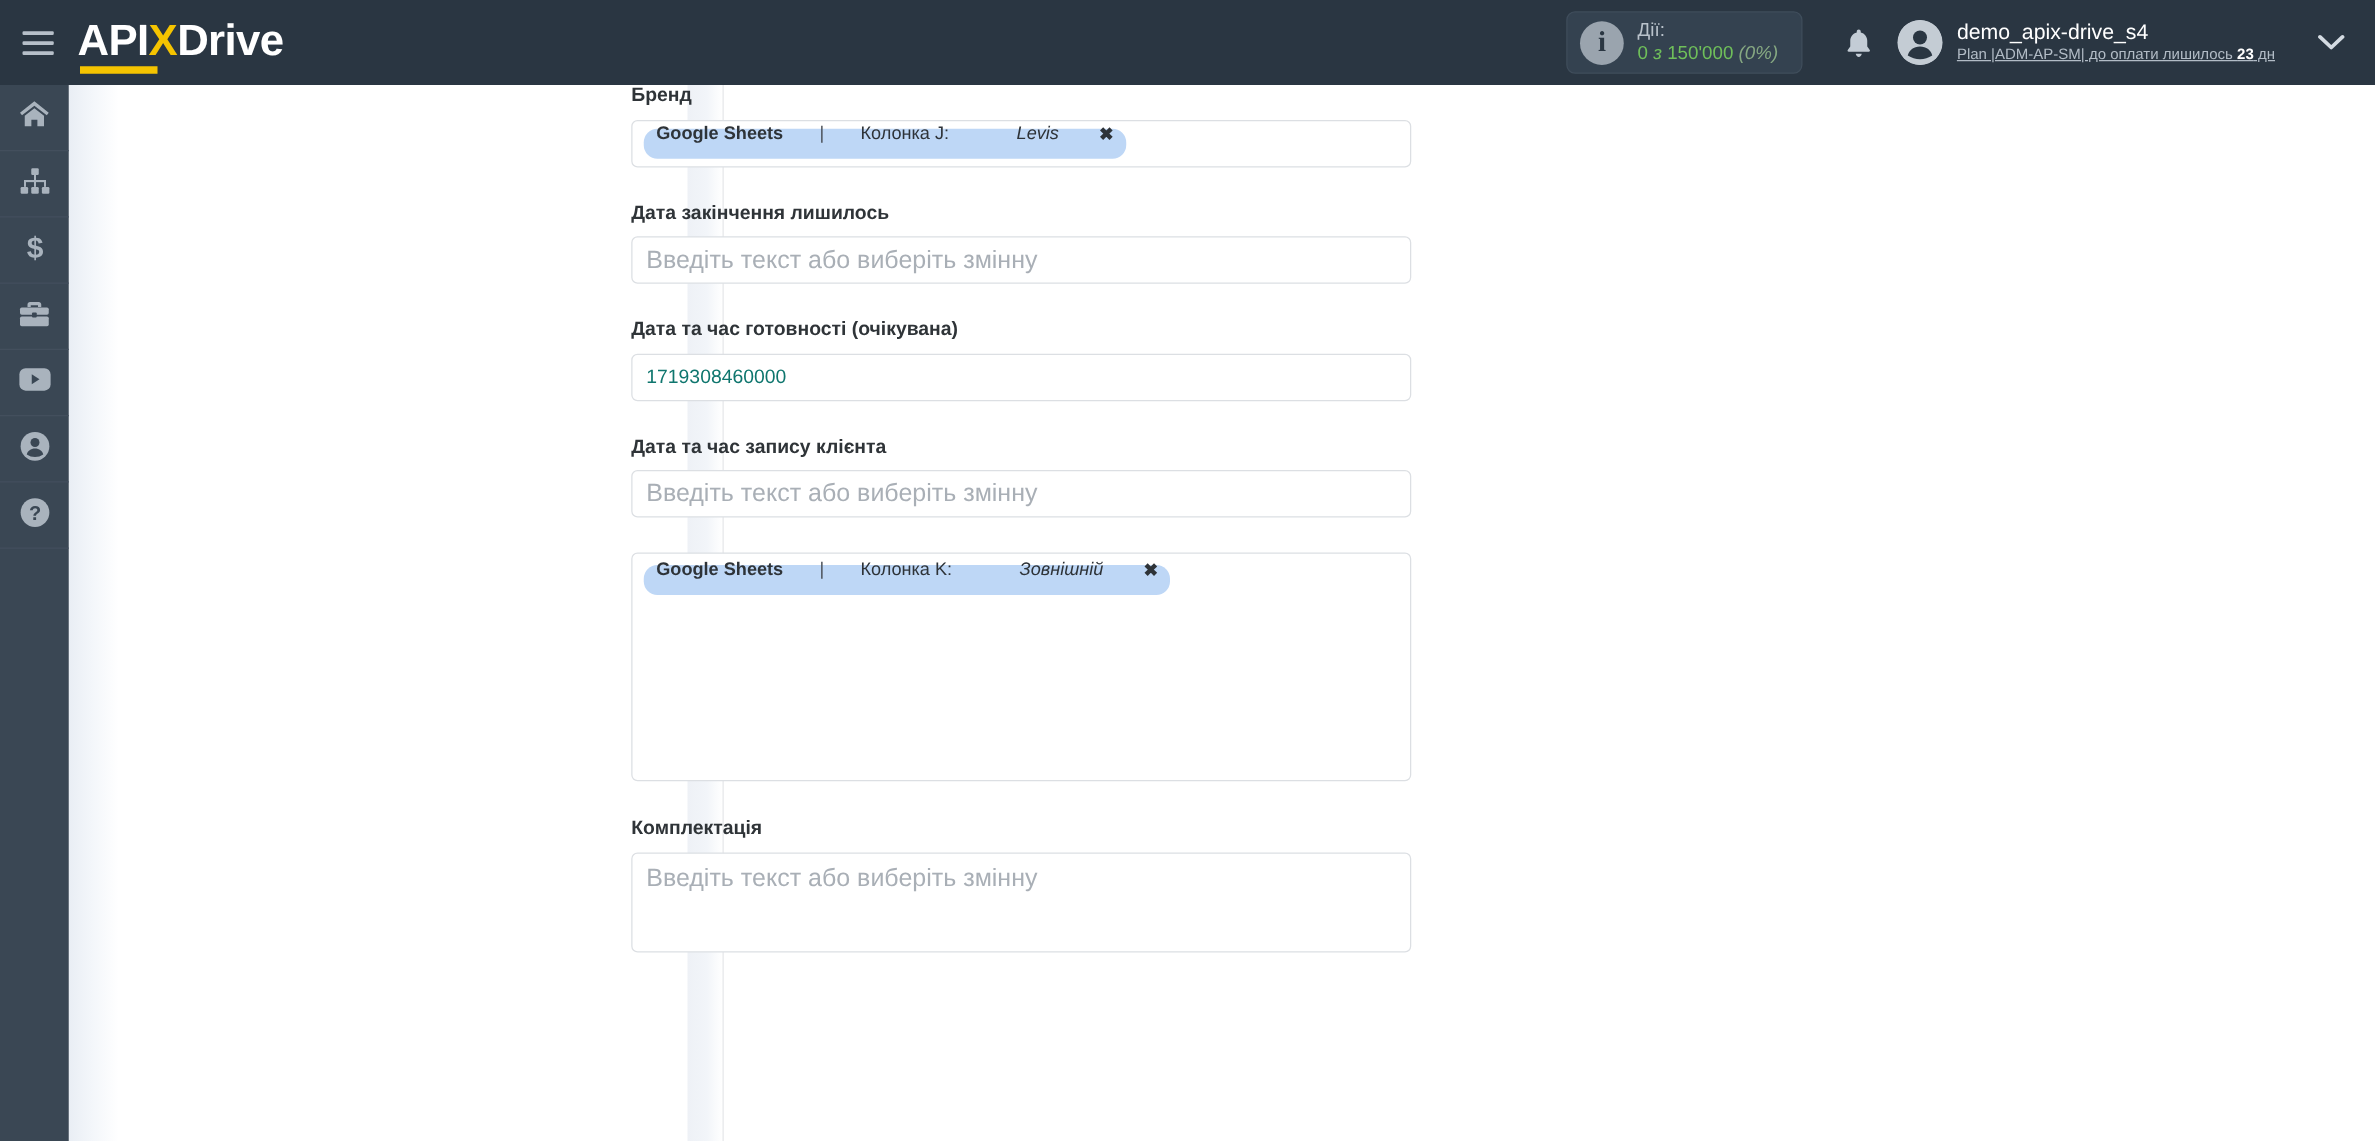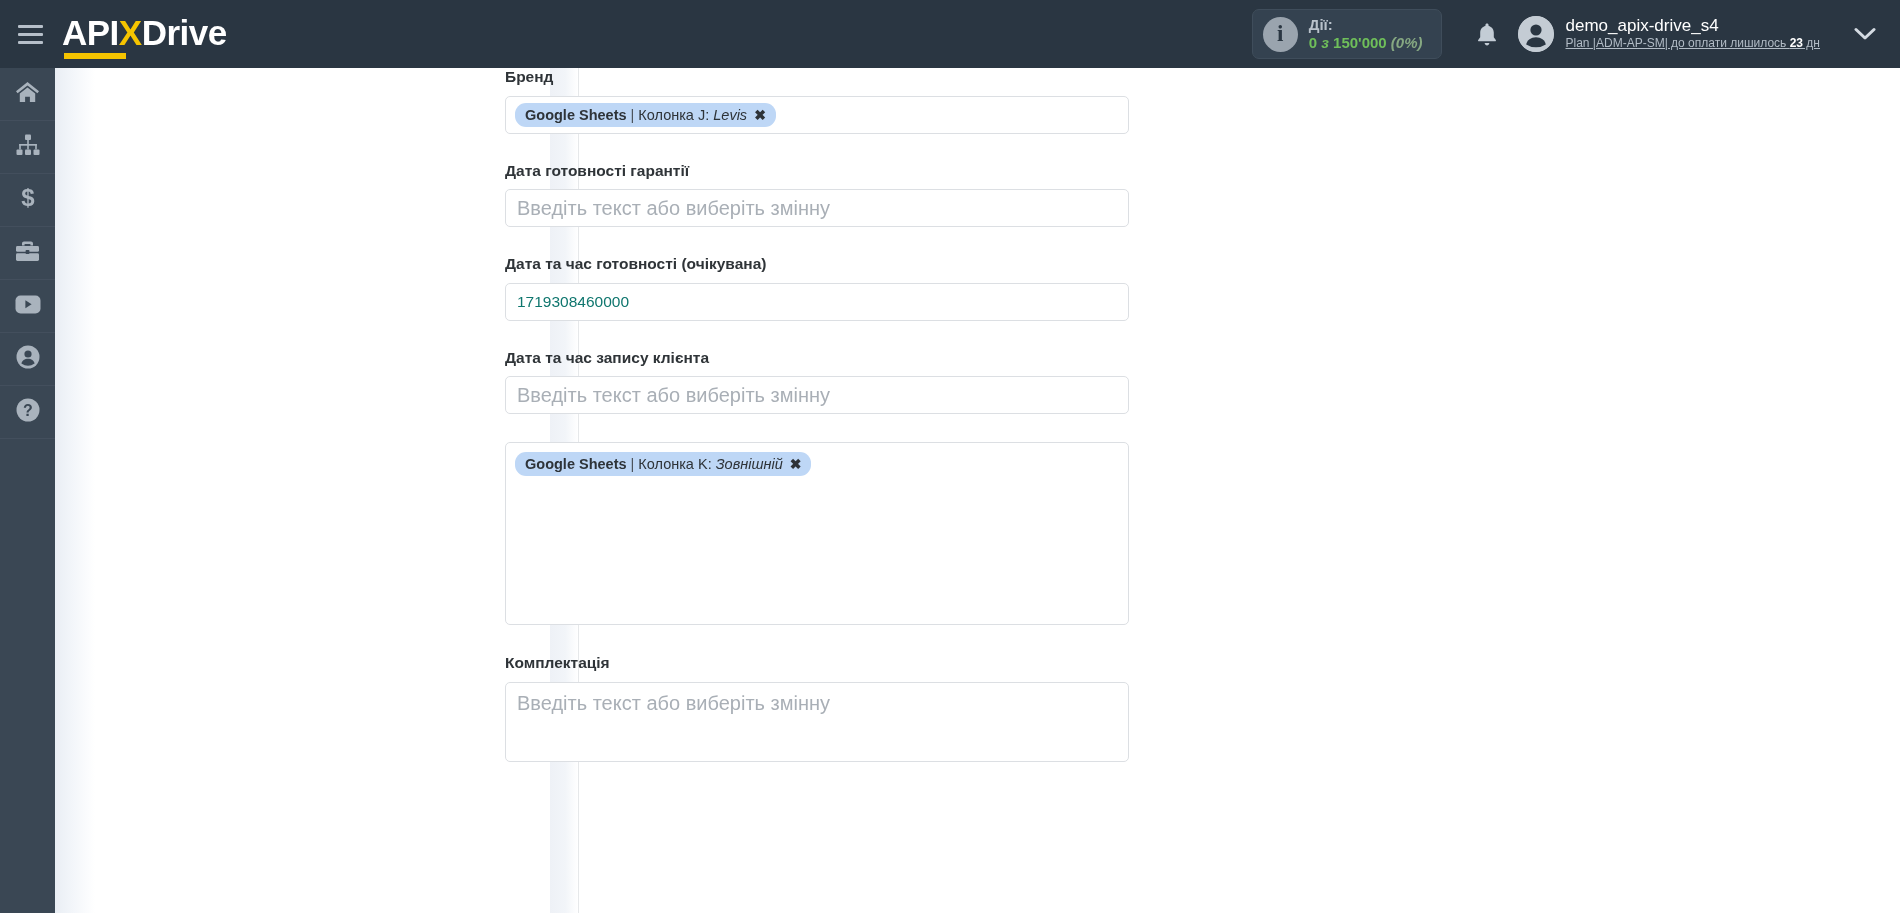--- a/index.html
+++ b/index.html
@@ -51,21 +51,21 @@
     height: 50px; padding: 0 18px 0 10px;
     margin-right: 22px; cursor: pointer;
   }
   .info-circle {
     width: 35px; height: 35px; border-radius: 50%;
     background: #9aa4ae; color: #2a3642;
     display: flex; align-items: center; justify-content: center;
     font-size: 23px; font-weight: bold;
     font-family: "Liberation Serif", serif;
   }
-  .actions-texts { display: flex; flex-direction: column; line-height: 1.18; font-weight: bold; }
+  .actions-texts { display: flex; flex-direction: column; line-height: 1.18; }
   .actions-title { color: #b9c2cb; font-size: 15px; }
   .actions-count { font-size: 15px; color: #6fbf5a; }
   .actions-count .it { font-style: italic; }
   .actions-count .pct { color: #86a882; font-style: italic; }
 
   .bell-btn {
     width: 46px; height: 46px; display: flex;
     align-items: center; justify-content: center;
     cursor: pointer; margin-right: 8px;
   }
@@ -149,23 +149,23 @@
   .ctrl.h-tag { height: 38px; align-items: center; padding: 0 9px; }
   .ctrl.h-area { height: 183px; align-items: flex-start; padding: 9px; }
   .ctrl.h-area2 { height: 80px; align-items: flex-start; padding: 9px 11px; }
   .placeholder { color: #a9afb6; font-size: 20px; }
   .value { color: #0f766e; font-size: 15.5px; }
 
   .tag {
     background: #bed7f6; color: #2e3338;
     border-radius: 11px;
     height: 23px;
-    display: inline-flex; align-items: center;
+    display: inline-flex; align-items: flex-end;
     padding: 12px 10px;
-    font-size: 14.5px; white-space: nowrap;
+    font-size: 14.5px; white-space: nowrap; gap: 25px;
   }
   .tag b { font-weight: bold; }
   .tag .sep { margin: 0 4px; color: #4a5058; }
   .tag .it { font-style: italic; }
   .tag .x {
     margin-left: 7px; font-weight: bold; font-size: 14px;
     color: #2e3338; cursor: pointer;
   }
 
   .gap-sm { height: 28px; }
@@ -310,21 +310,21 @@
     <div class="field">
       <div class="field-label">Бренд</div>
       <div class="ctrl h-tag">
         <span class="tag"><b>Google Sheets</b><span class="sep">|</span><span>Колонка J:</span>&nbsp;<span class="it">Levis</span><span class="x">✖</span></span>
       </div>
     </div>
 
     <div class="gap-sm"></div>
 
     <div class="field">
-      <div class="field-label">Дата готовності гарантії</div>
+      <div class="field-label">Дата закінчення лишилось</div>
       <div class="ctrl h-input">
         <span class="placeholder">Введіть текст або виберіть змінну</span>
       </div>
     </div>
 
     <div class="gap-sm"></div>
 
     <div class="field">
       <div class="field-label">Дата та час готовності (очікувана)</div>
       <div class="ctrl h-input">

